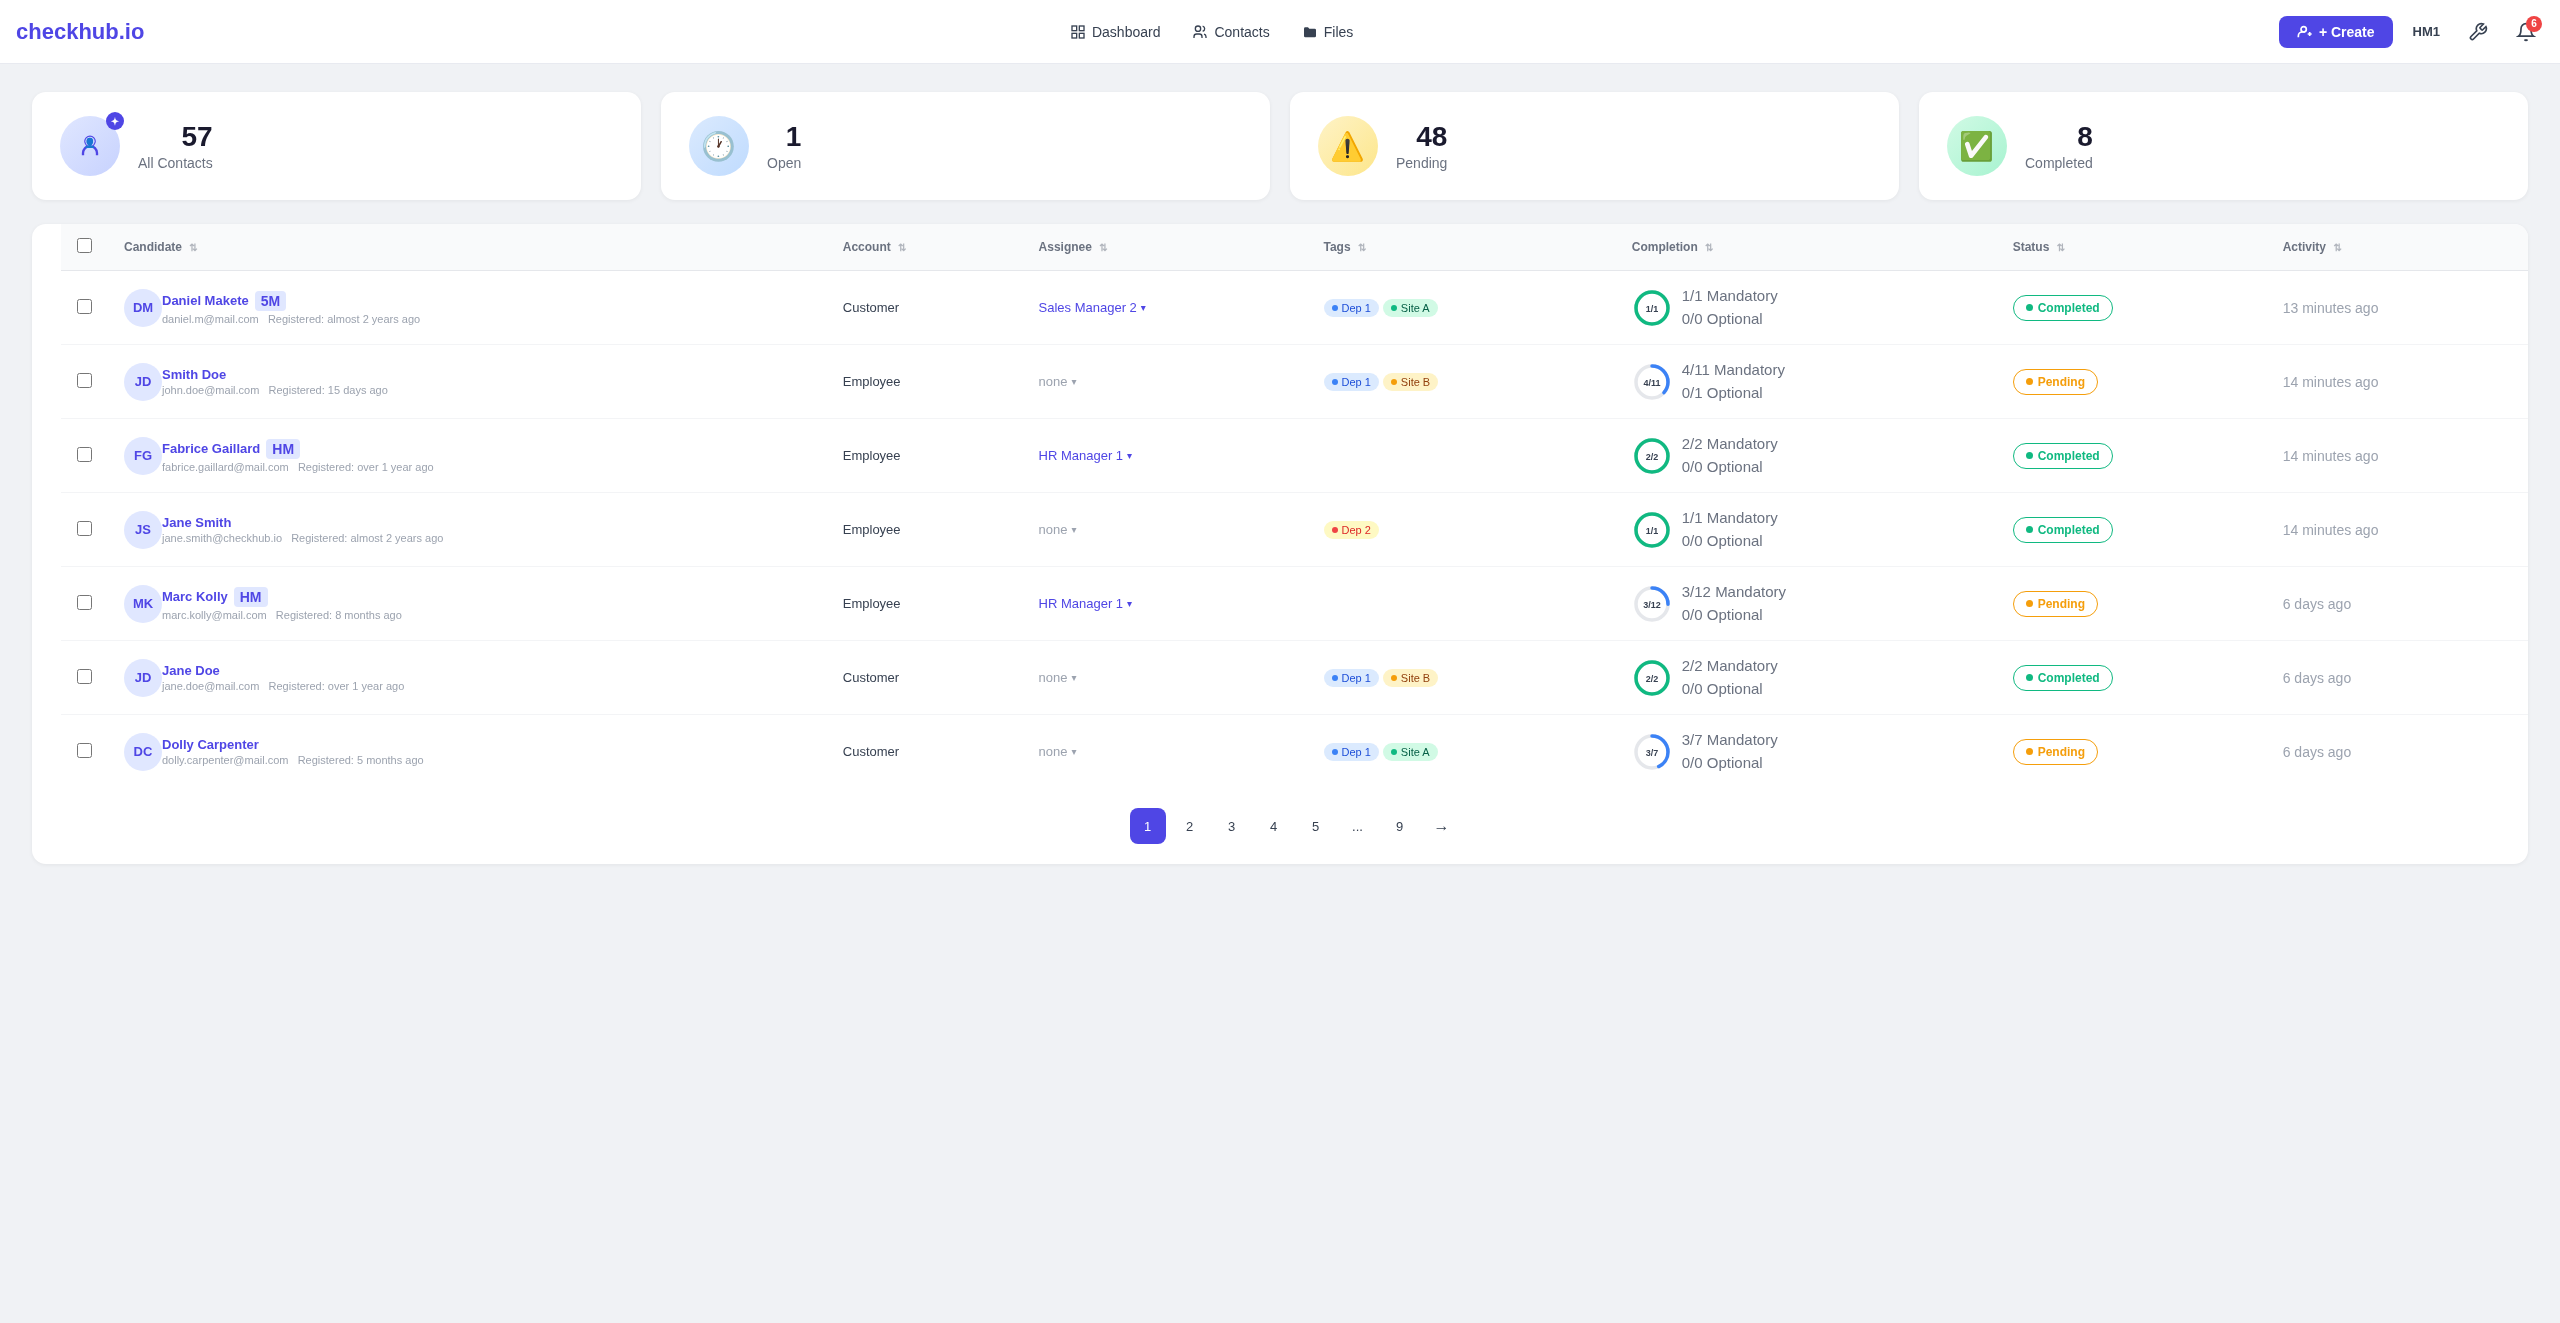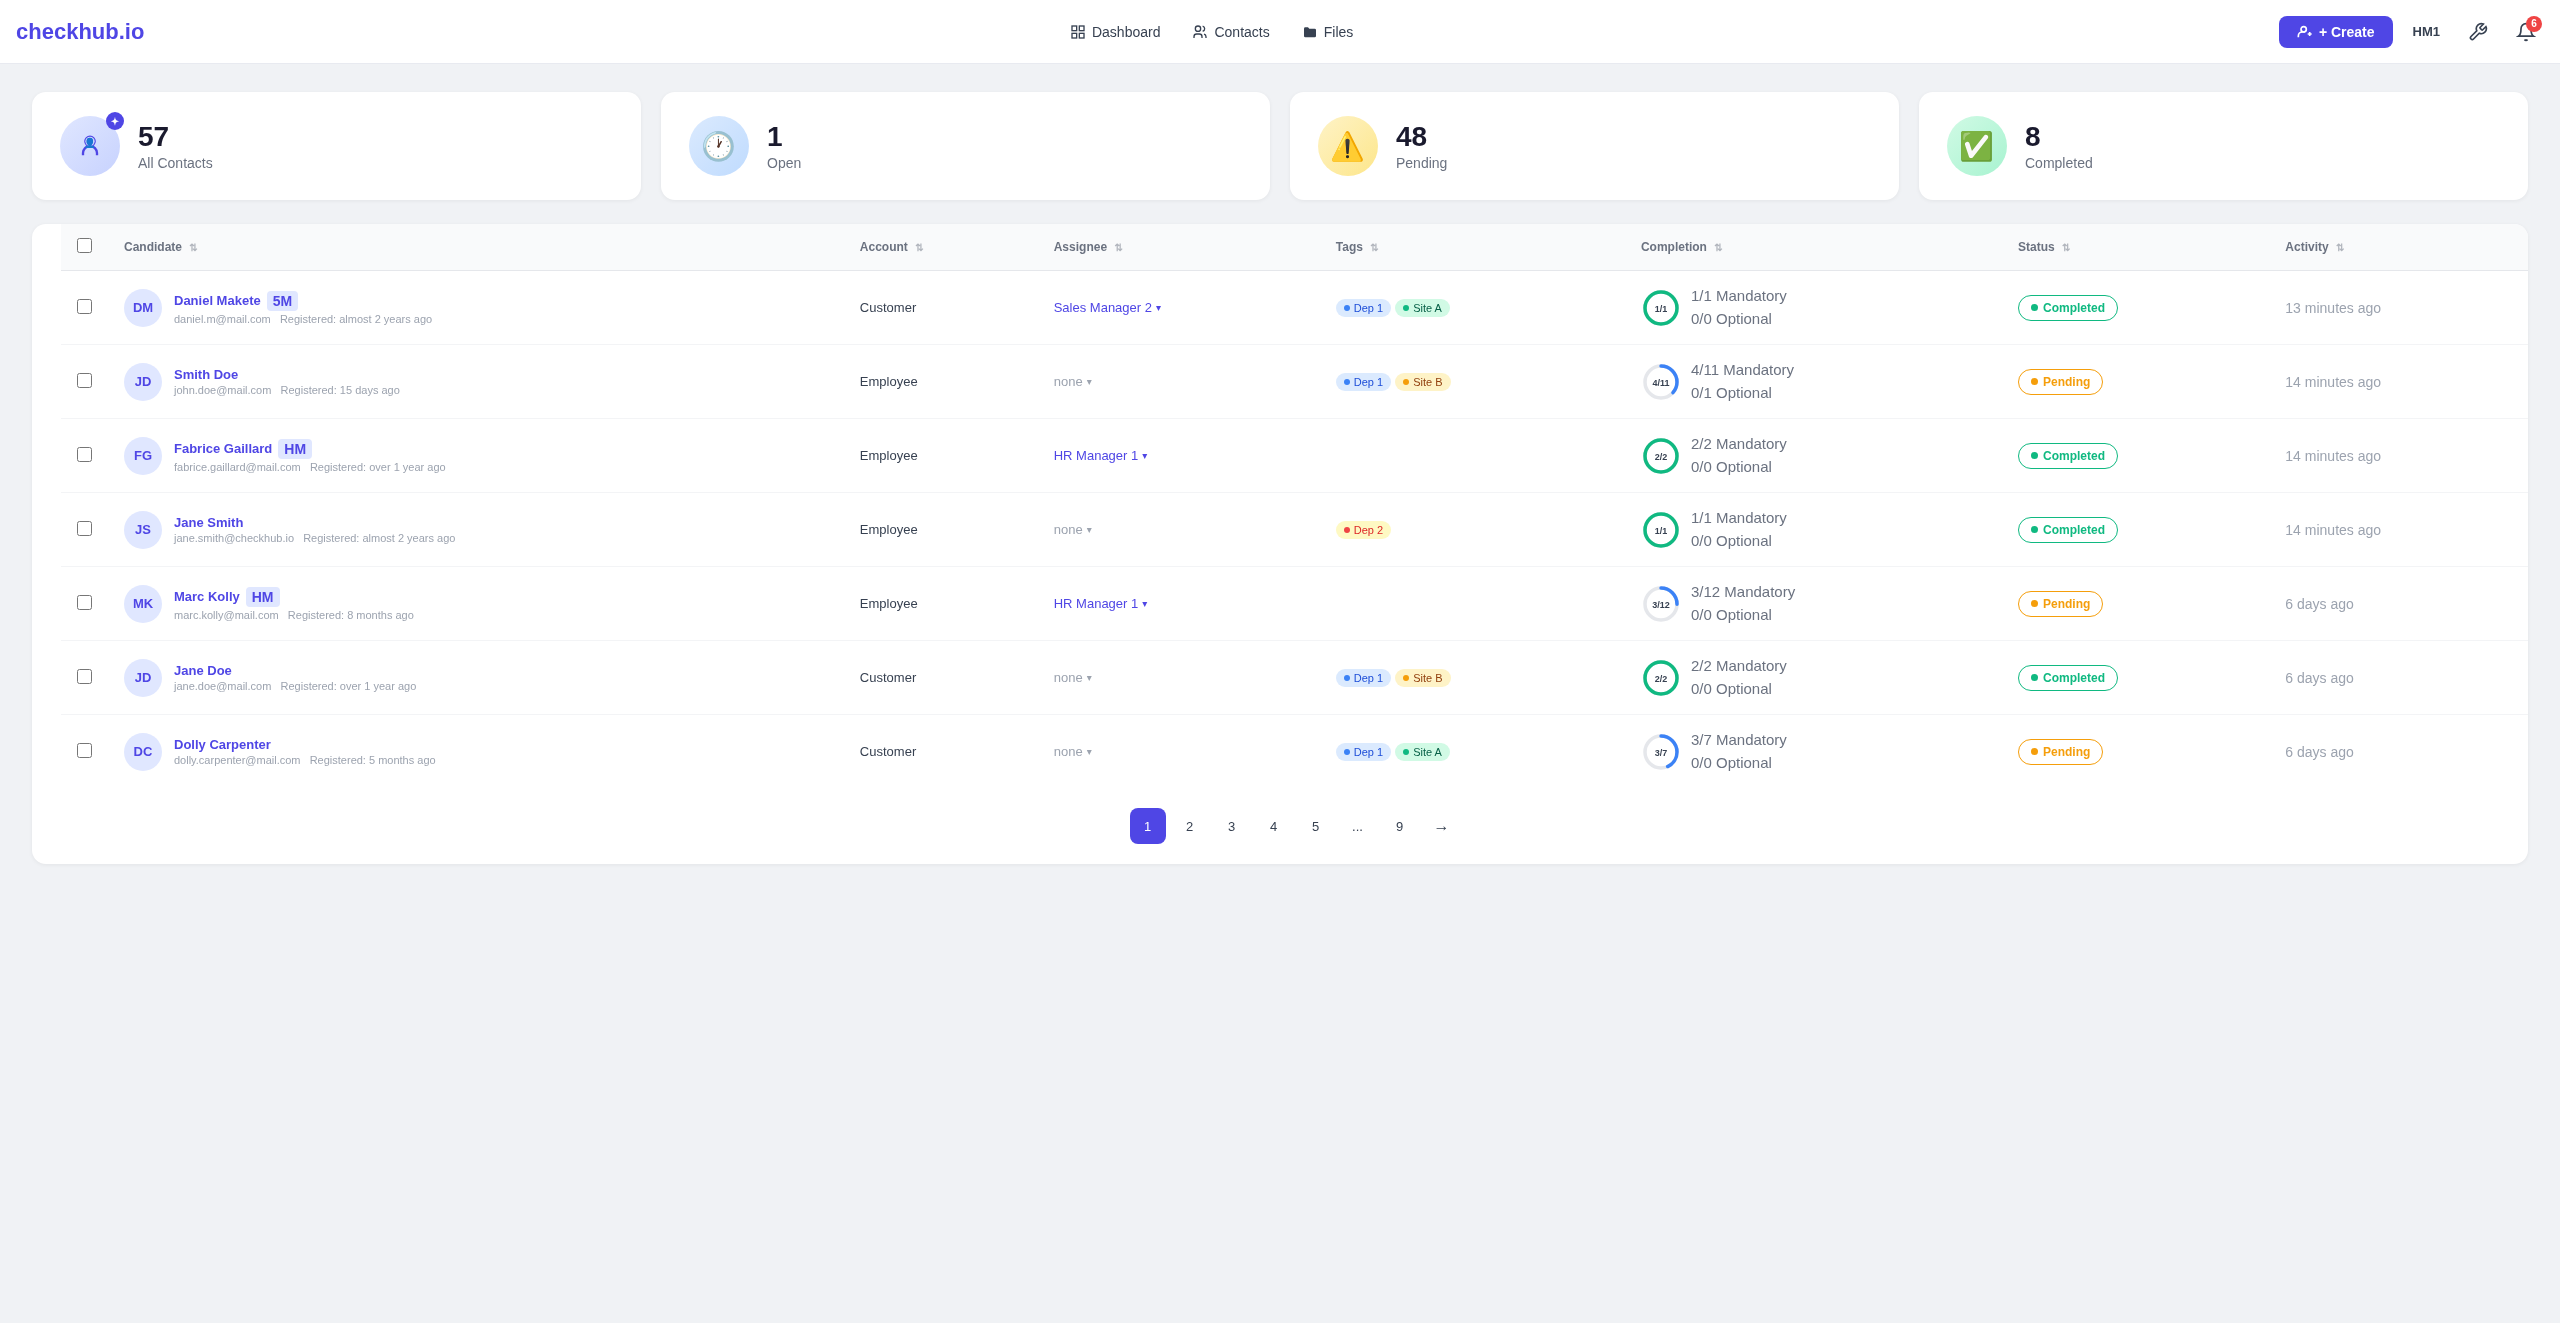--- a/index.html
+++ b/index.html
@@ -56,21 +56,21 @@
     .main { padding: 28px 32px; }
 
     
     .stats-row { display: grid; grid-template-columns: repeat(4, 1fr); gap: 20px; margin-bottom: 24px; }
     .stat-card {
       background: #fff; border-radius: 14px;
       padding: 24px 28px;
       display: flex; align-items: center; gap: 18px;
       box-shadow: 0 1px 4px rgba(0,0,0,0.06);
     }
-    .stat-number { font-size: 28px; font-weight: 700; color: #1a1a2e; }
+    .stat-number { font-size: 28px; font-weight: 700; color: #1a1a2e; text-align: right; }
     .stat-label { font-size: 14px; color: #6b7280; font-weight: 500; margin-top: 2px; }
 
     
     .icon-contacts {
       width: 60px; height: 60px; border-radius: 50%;
       background: linear-gradient(135deg, #e0e7ff, #c7d2fe);
       display: flex; align-items: center; justify-content: center;
       font-size: 26px; position: relative;
     }
     .icon-open {
@@ -116,21 +116,21 @@
     .checkbox-col { width: 40px; }
     input[type="checkbox"] { width: 15px; height: 15px; accent-color: #4f46e5; cursor: pointer; }
 
     
     .avatar {
       width: 38px; height: 38px; border-radius: 50%;
       background: #e0e7ff; color: #4f46e5;
       display: flex; align-items: center; justify-content: center;
       font-size: 13px; font-weight: 700; flex-shrink: 0;
     }
-    .candidate-cell { display: flex; align-items: center; gap: 12px; }
+    .candidate-cell { display: flex; align-items: center; }
     .candidate-info { display: flex; flex-direction: column; }
     .candidate-name {
       font-size: 13px; font-weight: 600; color: #4f46e5;
       display: flex; align-items: center; gap: 6px;
     }
     .candidate-email { font-size: 11px; color: #9ca3af; margin-top: 2px; }
     .badge-sm {
       font-size: 14px; font-weight: 600; padding: 2px 6px;
       border-radius: 4px; background: #e0e7ff; color: #4f46e5;
     }

